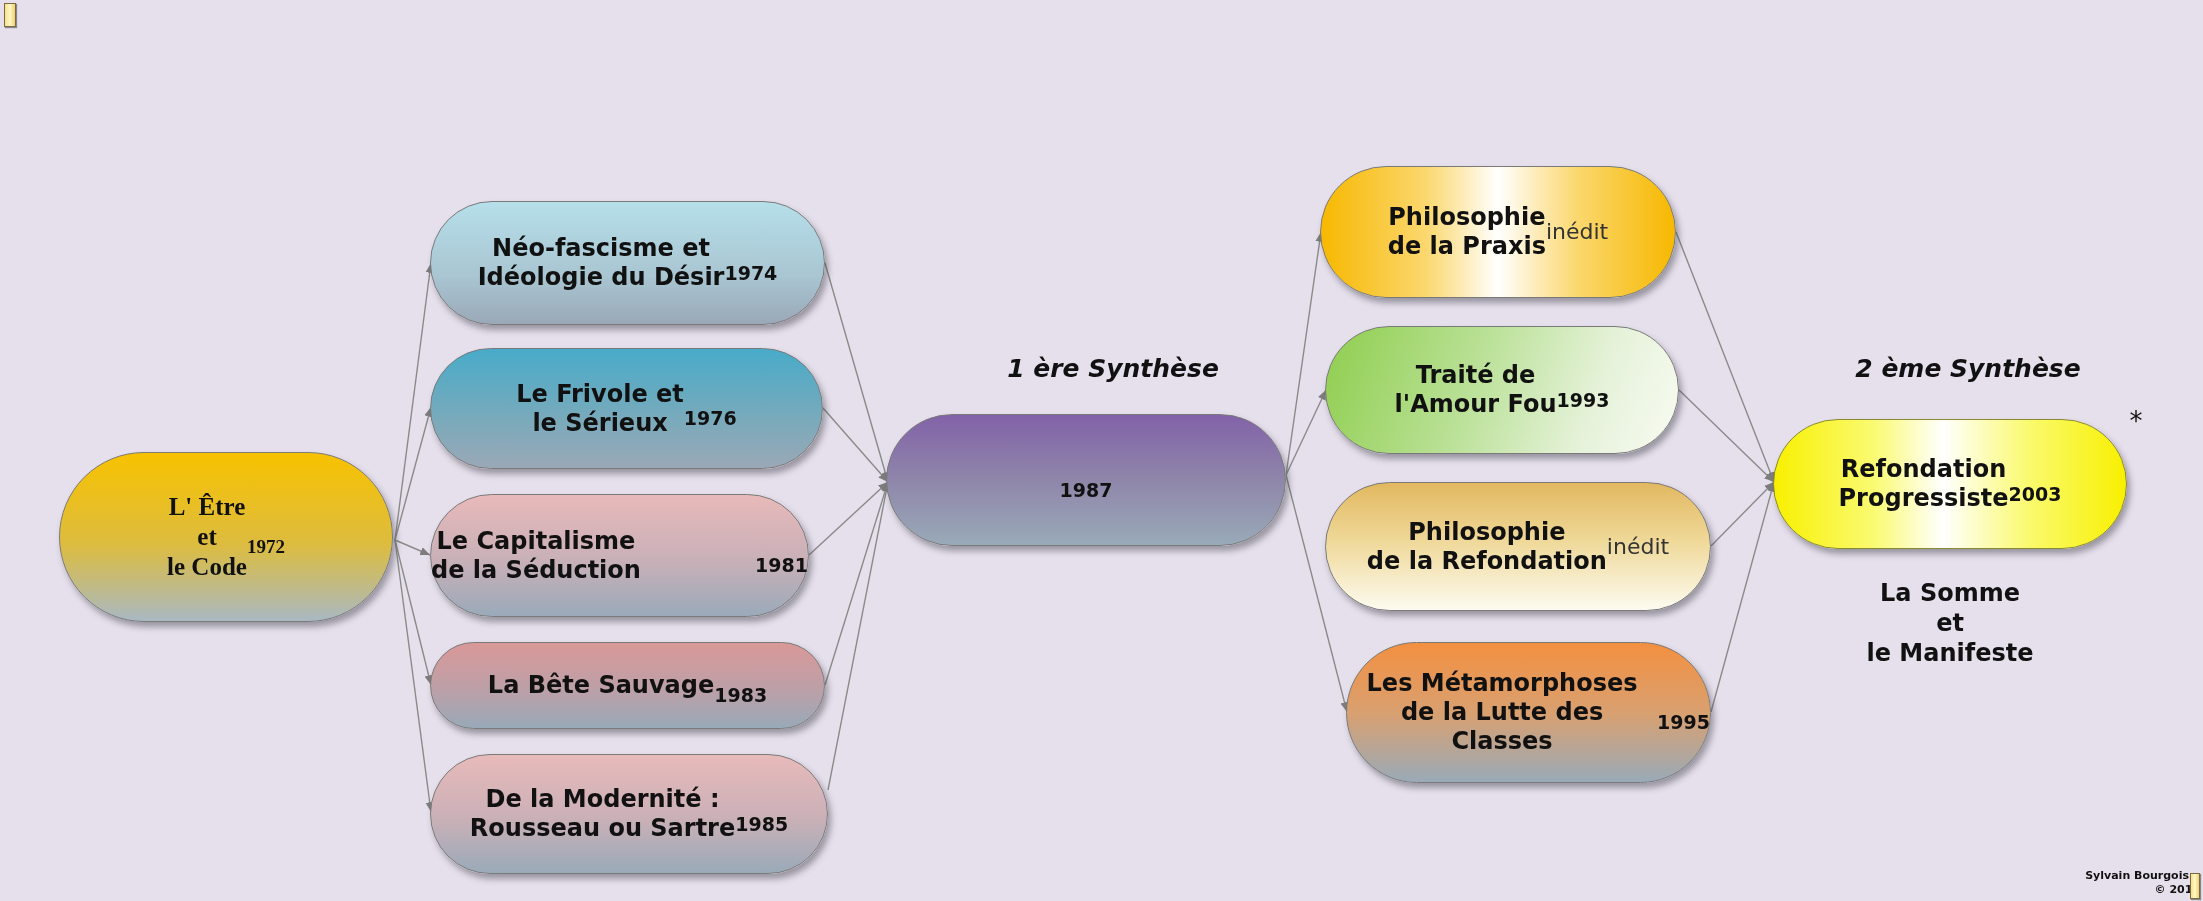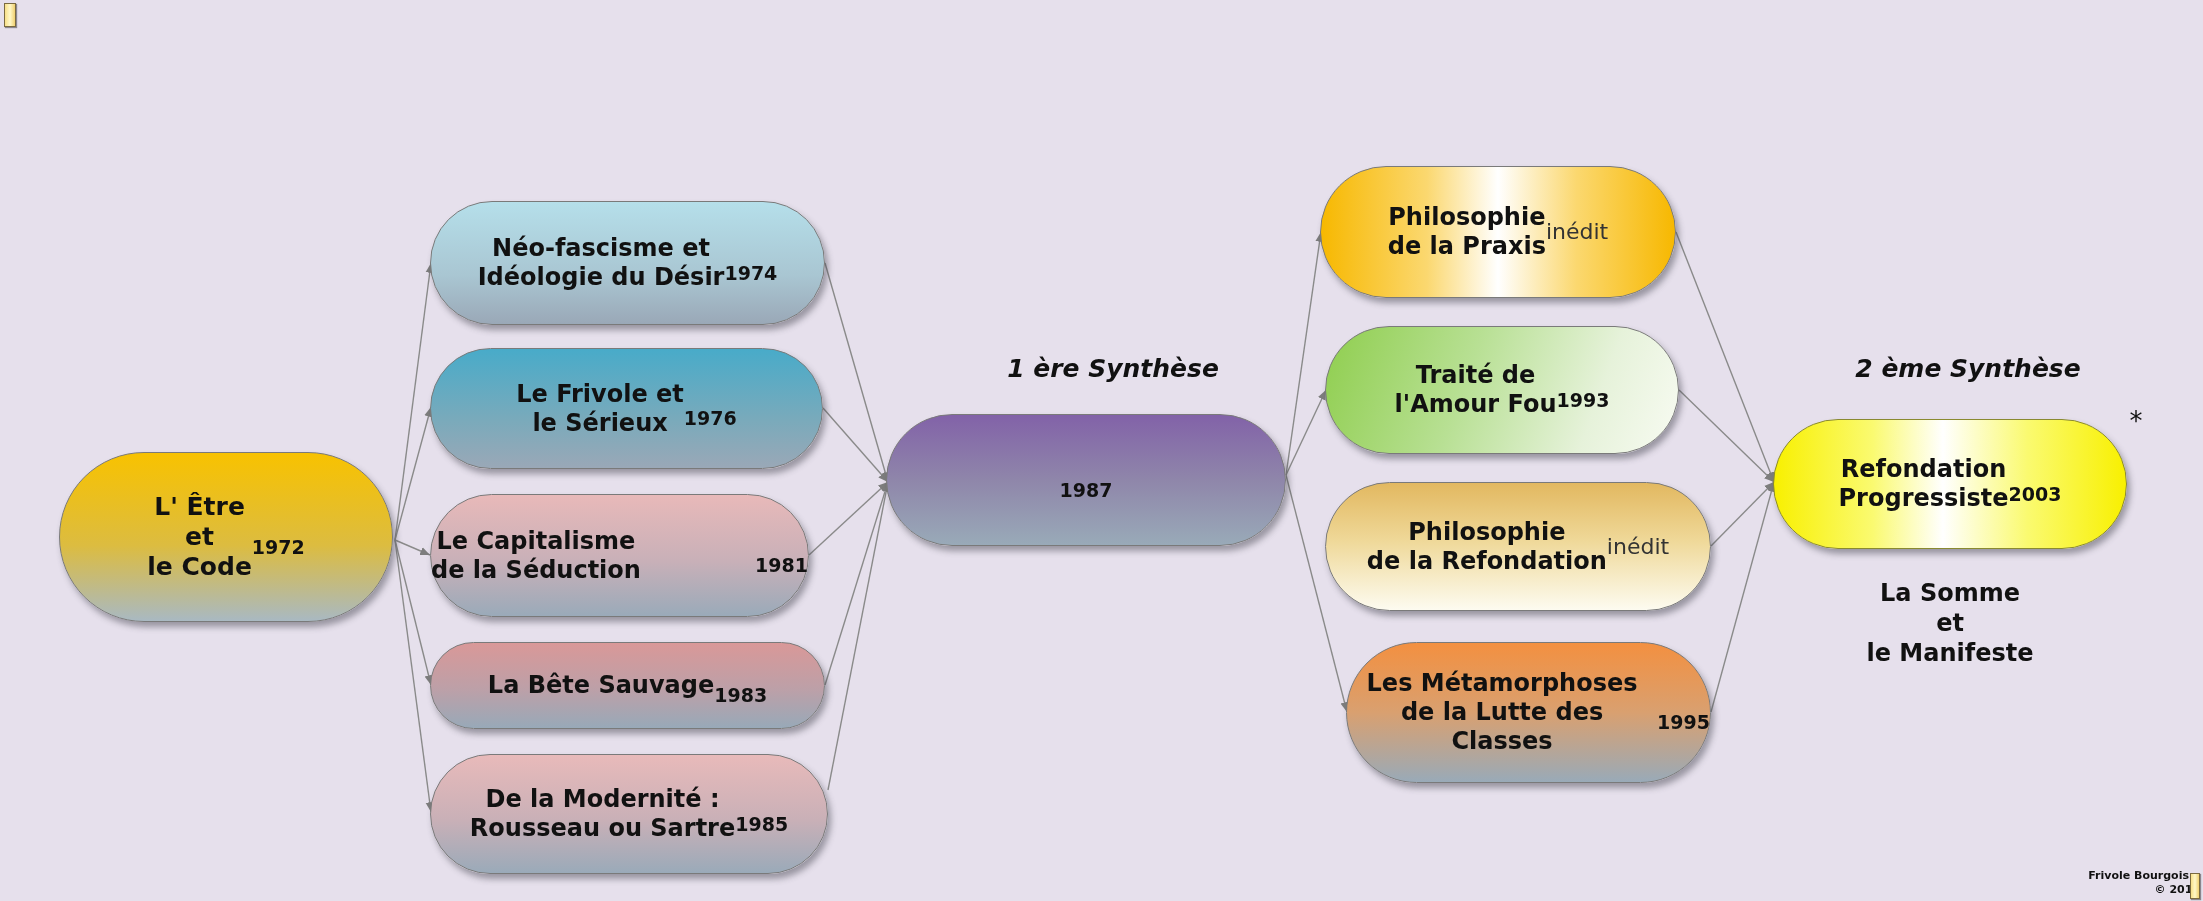--- a/index.html
+++ b/index.html
@@ -58,21 +58,21 @@
 
     <line x1="1676" y1="232" x2="1774" y2="482"></line>
     <line x1="1679" y1="390" x2="1774" y2="482"></line>
     <line x1="1711" y1="546" x2="1774" y2="482"></line>
     <line x1="1711" y1="712" x2="1774" y2="482"></line>
   </g>
 </svg>
 
 <div class="handle" style="left:4px; top:3px;"></div>
 
-<div class="node" style="left:59px; top:452px; width:334px; height:170px; background:linear-gradient(180deg,#f8c200 0%,#dcbc40 55%,#a9b9c2 100%);">
+<div class="node" style="left:59px; top:452px; width:334px; height:170px; background:linear-gradient(180deg,#f8c200 0%,#dcbc40 55%,#a9b9c2 100%);font-family:Liberation Serif, serif;">
   <div class="t" style="font-size:25px; line-height:30px;">L' Être
 et
 le Code</div>
   <div class="y">1972</div>
 </div>
 
 <div class="node" style="left:430px; top:201px; width:395px; height:124px; background:linear-gradient(180deg,#b5dfea 0%,#a9c6d2 60%,#9aa8b7 100%);">
   <div class="t">Néo-fascisme et
 Idéologie du Désir</div>
   <div class="y">1974</div>
@@ -138,15 +138,15 @@
 Progressiste</div>
   <div class="y">2003</div>
 </div>
 
 <div class="label" style="left:2126px; top:406px; width:20px; font-size:26px; font-weight:normal;">*</div>
 
 <div class="label" style="left:1830px; top:578px; width:240px; font-size:24px; line-height:30px;">La Somme
 et
 le Manifeste</div>
 
-<div class="label" style="right:14px; top:869px; font-size:11px; text-align:right;">Frivole Bourgois</div>
+<div class="label" style="right:14px; top:869px; font-size:11px; text-align:right;">Sylvain Bourgois</div>
 <div class="label" style="right:3px; top:883px; font-size:11px; text-align:right;">© 2011</div>
 <div class="handle" style="left:2190px; top:873px; width:10px; height:26px;"></div>
 
 </body></html>

